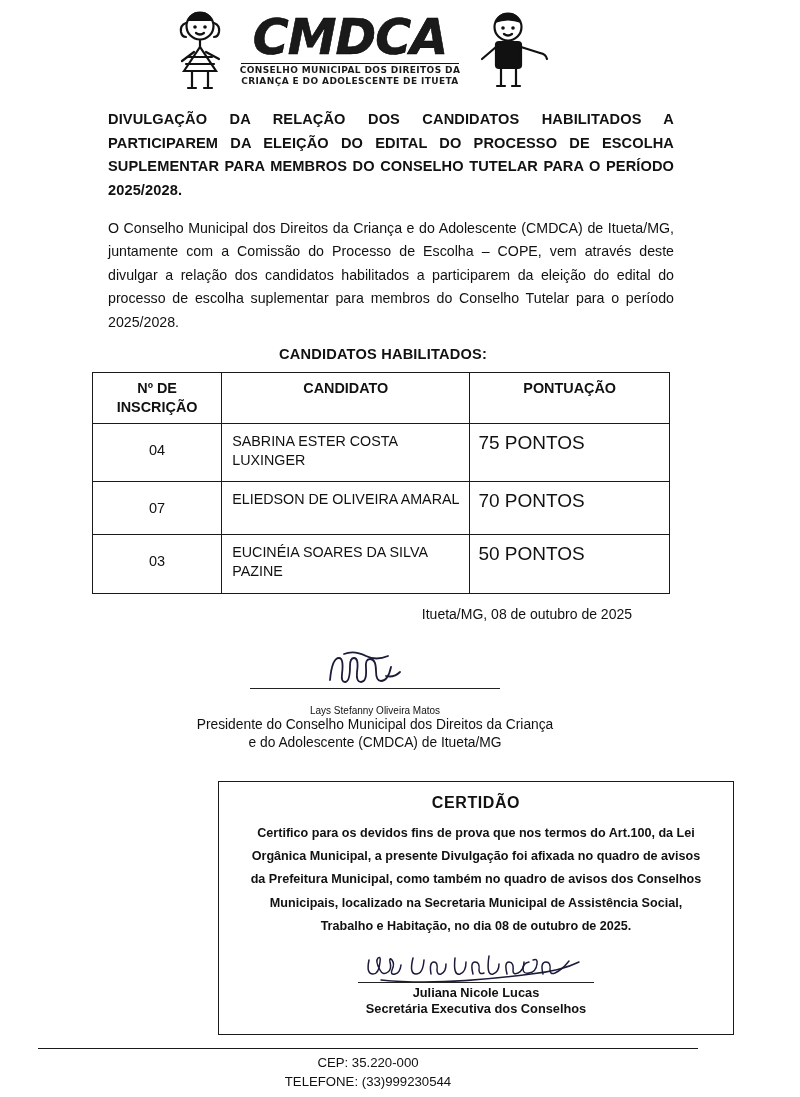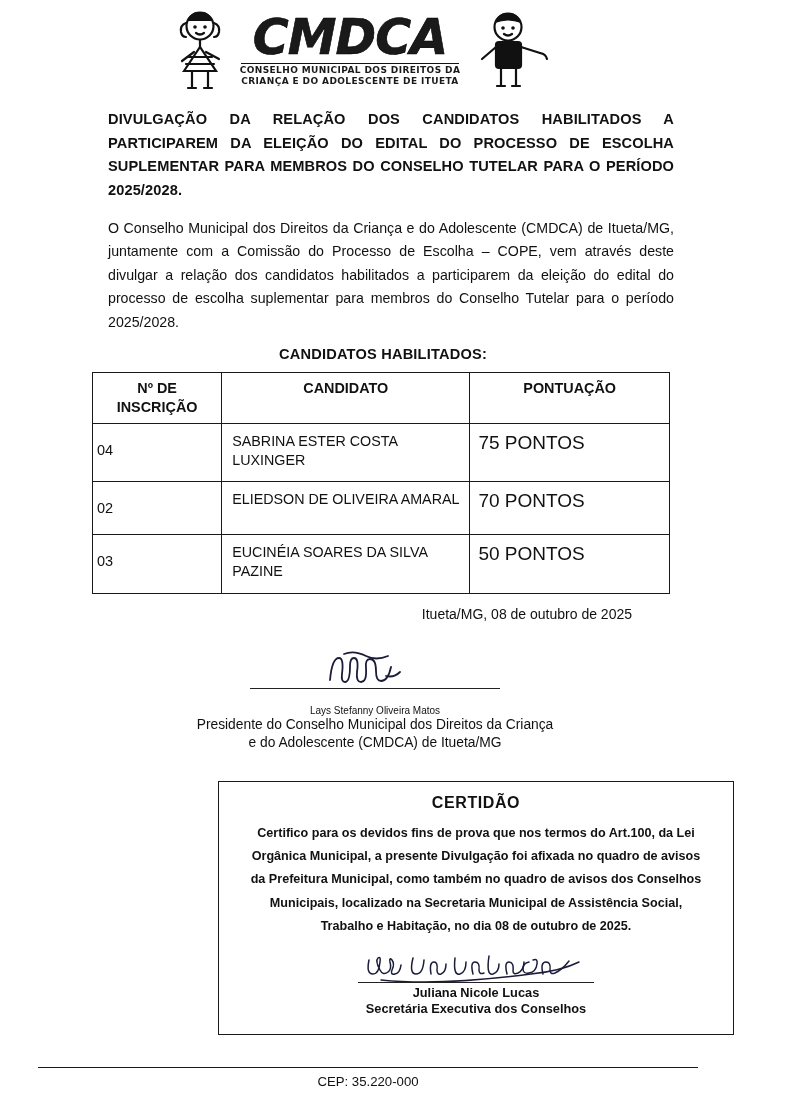--- a/index.html
+++ b/index.html
@@ -123,21 +123,21 @@
     font-weight: bold;
     text-align: center;
     font-size: 14.4px;
     padding: 6px 4px 7px 4px;
     line-height: 1.28;
   }
   table.cands th.col-num { width: 124px; }
   table.cands th.col-cand { width: 254px; }
   table.cands th.col-score { width: 200px; text-align: center; }
   table.cands td.num {
-    text-align: left;
+    text-align: center;
     padding: 18px 4px 18px 4px;
     font-size: 14.5px;
   }
   table.cands td.name {
     padding: 8px 8px 12px 10px;
     line-height: 1.3;
     font-size: 14.3px;
   }
   table.cands td.score {
     padding: 8px 8px 12px 8px;
@@ -315,21 +315,21 @@
           <th class="col-score">PONTUAÇÃO</th>
         </tr>
       </thead>
       <tbody>
         <tr>
           <td class="num">04</td>
           <td class="name">SABRINA ESTER COSTA LUXINGER</td>
           <td class="score">75 PONTOS</td>
         </tr>
         <tr>
-          <td class="num">02</td>
+          <td class="num">07</td>
           <td class="name">ELIEDSON DE OLIVEIRA AMARAL</td>
           <td class="score">70 PONTOS</td>
         </tr>
         <tr>
           <td class="num">03</td>
           <td class="name">EUCINÉIA SOARES DA SILVA PAZINE</td>
           <td class="score">50 PONTOS</td>
         </tr>
       </tbody>
     </table>
@@ -374,15 +374,16 @@
       </svg>
     </div>
     <div class="cert-sig-rule"></div>
     <div class="cert-sig-name">Juliana Nicole Lucas</div>
     <div class="cert-sig-role">Secretária Executiva dos Conselhos</div>
   </div>
 
   <div class="footer">
     <div class="footer-rule"></div>
     <div class="footer-line">CEP: 35.220-000</div>
+    <div class="footer-line">TELEFONE: (33)999230544</div>
   </div>
 
 </div>
 
 </body></html>

